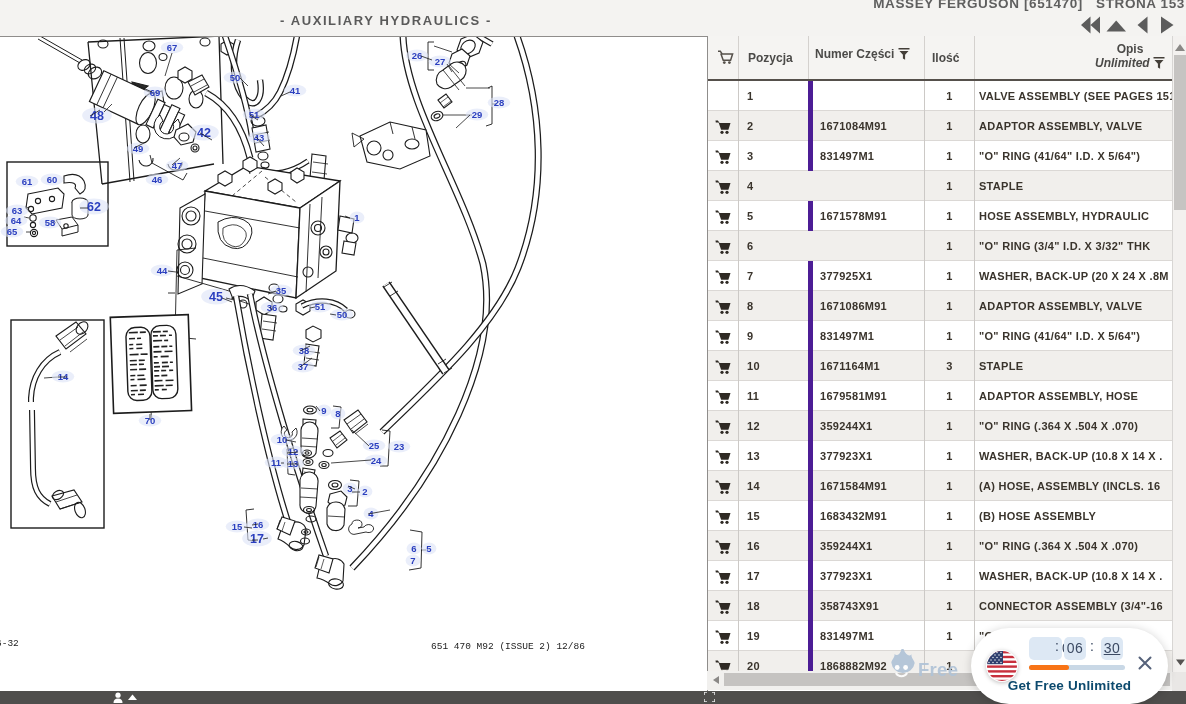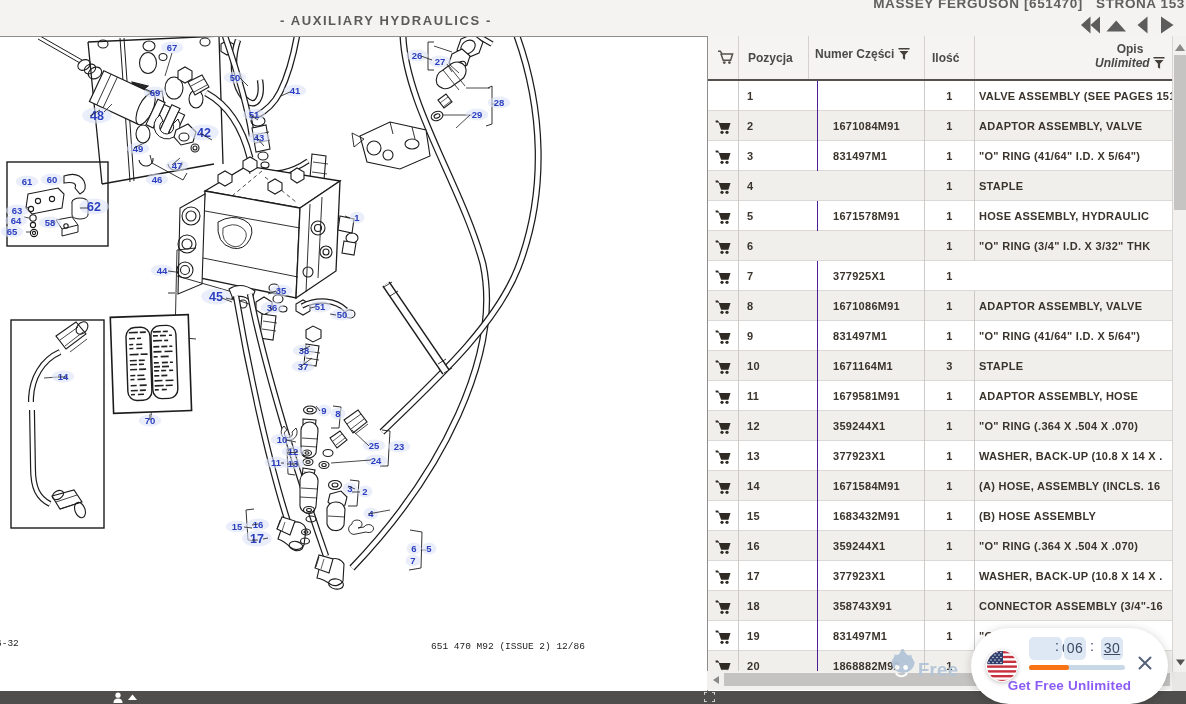--- a/index.html
+++ b/index.html
@@ -21,21 +21,21 @@
   border-left:1px solid #8f8d8b; background:#fff; overflow:hidden; }
 .thead { position:absolute; left:0; top:0; width:465px; height:45px;
   background:#f5f4f2; border-bottom:2px solid #55504b; color:#4b4a48; }
 .hline { position:absolute; top:0; width:1px; height:43px; background:#d4d1ce; }
 .trow { position:absolute; left:0; width:465px; height:30px; background:#fff; }
 .trow.alt { background:#f1efec; }
 .cell { position:absolute; top:0; height:30px; line-height:30px; font-size:11px;
   font-weight:bold; color:#3a342c; letter-spacing:0.28px; white-space:nowrap; overflow:hidden; }
 .c0 { left:0; width:30px; text-align:center; }
 .c1 { left:30px; width:70px; padding-left:8px; border-left:1px solid #ccc9c6; }
-.c2 { left:109px; width:116px; padding-left:15px; border-left:1px solid #4c1d95; }
+.c2 { left:100px; width:116px; padding-left:7px; border-left:5px solid #4c1d95; }
 .c3 { left:216px; width:50px; text-align:center; border-left:1px solid #ccc9c6; }
 .c4 { left:266px; width:199px; padding-left:4px; border-left:1px solid #ccc9c6; }
 .trow { border-bottom:1px solid #dbd8d5; }
 .hcell { position:absolute; font-size:12px; font-weight:bold; color:#4b4a48; }
 .cart { display:inline-block; vertical-align:middle; }
 
 
 #vscroll { position:absolute; left:1172px; top:36px; width:14px; height:637px;
   background:#f3f1ef; border-left:1px solid #d8d6d4; }
 #vthumb { position:absolute; left:1px; top:19px; width:12px; height:155px; background:#c6c4c2; }
@@ -53,21 +53,21 @@
 #popup { position:absolute; left:971px; top:628px; width:197px; height:76px;
   background:#fff; border-radius:38px; box-shadow:0 1px 10px rgba(0,0,0,0.18); }
 .tbox { position:absolute; top:9px; width:22px; height:23px; background:#dde8f4;
   border-radius:5px; color:#3c4a63; font-size:14px; font-weight:normal; text-align:center;
   line-height:23px; letter-spacing:0.5px;}
 .tcolon { position:absolute; top:10px; color:#3c4a63; font-size:14px; font-weight:normal; }
 #pbar { position:absolute; left:58px; top:37px; width:96px; height:5px;
   background:#c9d8e6; border-radius:3px; }
 #pfill { position:absolute; left:0; top:0; width:40px; height:5px; background:#f87315; border-radius:3px; }
 #gfu { position:absolute; left:0px; top:50px; width:197px; text-align:center;
-  color:#8b5cf6; font-size:13.5px; font-weight:bold; letter-spacing:0.2px; }
+  color:#0c4a6e; font-size:13.5px; font-weight:bold; letter-spacing:0.2px; }
 #flagwrap { position:absolute; left:15px; top:22px; width:32px; height:32px;
   border-radius:50%; background:#fff; box-shadow:0 1px 4px rgba(0,0,0,0.25); }
 #popclose { position:absolute; left:167px; top:28px; font-size:19px; color:#55617a; font-weight:normal; }
 </style>
 </head>
 <body>
 <div id="page">
 
   <svg id="diag" width="707" height="656" viewBox="0 0 707 656" style="position:absolute;left:0;top:36px;">
   <g stroke="#1c1c1c" stroke-width="1.1" fill="none">
@@ -541,20 +541,21 @@
         </div>
       <div class="trow" style="top:225px;">
           <div class="cell c0"><svg class="cart" width="16" height="15" viewBox="0 0 16 15">
               <path d="M0.5 0.5 h2.4 l1.7 2.6 h10.9 l-2.1 6.6 h-7.3 l-2.5 -7.1 h-2.8 z" fill="#2f2a24"></path>
               <circle cx="7" cy="12.3" r="1.6" fill="#2f2a24"></circle>
               <circle cx="12" cy="12.3" r="1.6" fill="#2f2a24"></circle>
             </svg></div>
           <div class="cell c1">7</div>
           <div class="cell c2">377925X1</div>
           <div class="cell c3">1</div>
+          <div class="cell c4">WASHER, BACK-UP (20 X 24 X .8M</div>
         </div>
       <div class="trow alt" style="top:255px;">
           <div class="cell c0"><svg class="cart" width="16" height="15" viewBox="0 0 16 15">
               <path d="M0.5 0.5 h2.4 l1.7 2.6 h10.9 l-2.1 6.6 h-7.3 l-2.5 -7.1 h-2.8 z" fill="#2f2a24"></path>
               <circle cx="7" cy="12.3" r="1.6" fill="#2f2a24"></circle>
               <circle cx="12" cy="12.3" r="1.6" fill="#2f2a24"></circle>
             </svg></div>
           <div class="cell c1">8</div>
           <div class="cell c2">1671086M91</div>
           <div class="cell c3">1</div>

